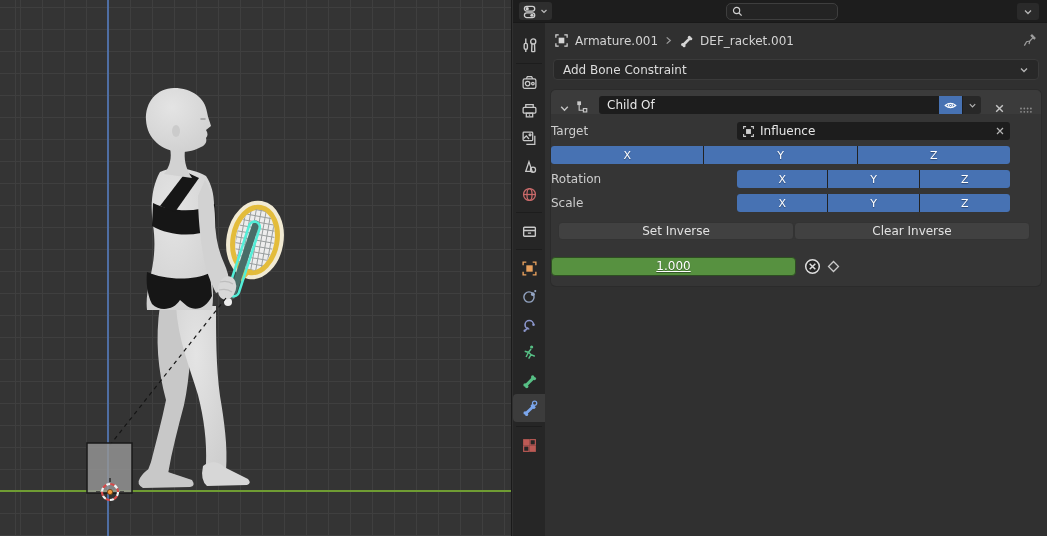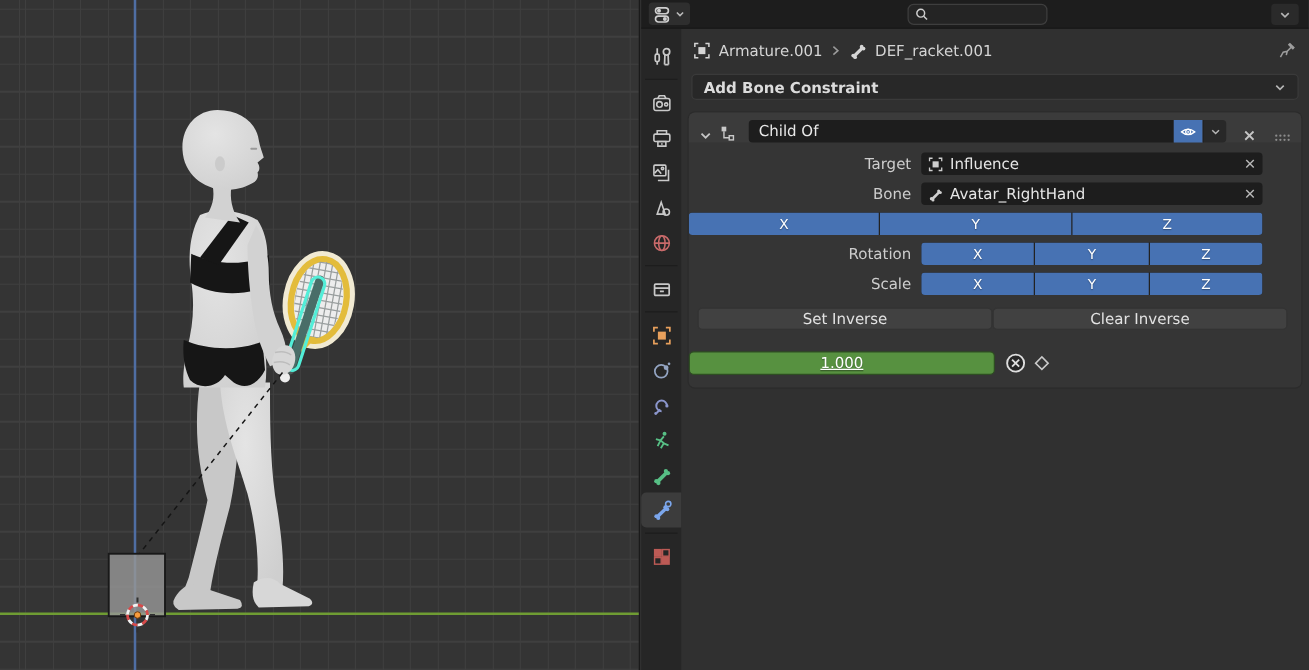--- a/index.html
+++ b/index.html
@@ -31,34 +31,34 @@
   .tab.active { background:#3c3c3c; border-radius:4px 0 0 4px; }
   .tab-sep { height:1px; background:#1d1d1d; margin:4px 3px; flex:none; }
 
   .content { flex:1; min-width:0; display:flex; flex-direction:column; }
   .breadcrumb { height:35px; display:flex; align-items:center; padding:0 10px 0 9px; gap:6px; flex:none; }
   .breadcrumb .txt { color:#d4d4d4; }
   .bc-spacer { flex:1; }
 
   .add-btn { margin:1px 8px 0 8px; height:21px; background:#282828; border:1px solid #3a3a3a; border-radius:4px;
     display:flex; align-items:center; padding:0 9px; color:#dcdcdc; flex:none; }
-  .add-btn .lbl { flex:1;font-weight:bold; }
+  .add-btn .lbl { flex:1; }
 
   .cbox { margin:10px 6px 0 6px; background:#353535; border-radius:5px; flex:none; padding-bottom:8px; box-shadow:0 0 0 1px #2b2b2b; }
   .cbox-header { height:24px; background:#3b3b3b; border-radius:5px 5px 0 0; display:flex; align-items:flex-end; padding:0 8px; gap:4px; }
   .name-group { flex:1; display:flex; height:18px; margin-left:6px; }
   .name-field { flex:1; background:#1d1d1d; border-radius:3px 0 0 3px; display:flex; align-items:center; padding:0 8px; color:#e8e8e8; }
   .eye-btn { width:23px; background:#4772b3; display:flex; align-items:center; justify-content:center; }
   .extras-btn { width:19px; background:#282828; border-radius:0 3px 3px 0; display:flex; align-items:center; justify-content:center; border-left:1px solid #1d1d1d;}
   .x-btn { width:20px; display:flex; align-items:center; justify-content:center; margin-left:4px; }
   .grip { margin-left:6px; display:flex; align-items:center; }
 
   .c-row { display:flex; align-items:center; height:18px; margin:0 31px 6px 0; }
   .c-row.first { margin-top:8px; }
-  .c-label { width:186px; text-align:right; padding-right:8px; color:#cdcdcd; flex:none; }
+  .c-label { width:186px; text-align:left; padding-right:8px; color:#cdcdcd; flex:none; }
   .field { flex:1; background:#1d1d1d; border-radius:3px; height:18px; display:flex; align-items:center; padding:0 5px; gap:5px; color:#e6e6e6; }
   .field .fval { flex:1; }
   .xyz { flex:1; display:flex; gap:1px; background:#222; border-radius:3px; overflow:hidden; height:18px; }
   .xyz .seg { flex:1; background:#4772b3; color:#fff; display:flex; align-items:center; justify-content:center; font-size:11px; text-shadow:0 1px 1px rgba(0,0,0,.35); }
   .inv-row { display:flex; height:18px; margin:10px 11px 0 7px; }
   .inv-btn { flex:1; background:#414141; border:1px solid #333; border-radius:4px; color:#e2e2e2;
     display:flex; align-items:center; justify-content:center; }
   .inf-row { display:flex; align-items:center; height:20px; margin:16px 8px 2px 0; }
   .slider { width:245px; height:19px; background:#579140; border:1px solid #2e4e22; border-radius:4px; display:flex; align-items:center; justify-content:center; color:#fff; text-shadow:0 1px 1px rgba(0,0,0,.4); flex:none;text-decoration:underline; }
   .deco { margin-left:8px; display:flex; align-items:center; }
@@ -373,36 +373,20 @@
                 <path d="M2 5 V2 H5 M11 2 H14 V5 M14 11 V14 H11 M5 14 H2 V11" fill="none" stroke="#cfcfcf" stroke-width="1.3"></path>
                 <rect x="5" y="5" width="6" height="6" fill="#cfcfcf"></rect>
               </svg>
               <span class="fval">Influence</span>
               <svg width="10" height="10" viewBox="0 0 10 10">
                   <path d="M2 2 L8 8 M8 2 L2 8" stroke="#b5b5b5" stroke-width="1.2"></path>
                 </svg>
             </div>
           </div>
 
-          <div class="c-row">
-            <div class="c-label">Bone</div>
-            <div class="field">
-              <svg width="13" height="13" viewBox="0 0 16 16">
-                <path d="M4.8 12.5 L11.5 5.8" stroke="#cfcfcf" stroke-width="2.6"></path>
-                <circle cx="3.8" cy="12.2" r="1.5" fill="#cfcfcf"></circle>
-                  <circle cx="5.4" cy="13.6" r="1.5" fill="#cfcfcf"></circle>
-                <circle cx="11" cy="4.6" r="1.5" fill="#cfcfcf"></circle>
-                  <circle cx="12.6" cy="6.2" r="1.5" fill="#cfcfcf"></circle>
-              </svg>
-              <span class="fval">Avatar_RightHand</span>
-              <svg width="10" height="10" viewBox="0 0 10 10">
-                  <path d="M2 2 L8 8 M8 2 L2 8" stroke="#b5b5b5" stroke-width="1.2"></path>
-                </svg>
-            </div>
-          </div>
 
           <div class="c-row">
             <div class="xyz">
               <div class="seg">X</div>
               <div class="seg">Y</div>
               <div class="seg">Z</div>
             </div>
           </div>
 
           <div class="c-row">

